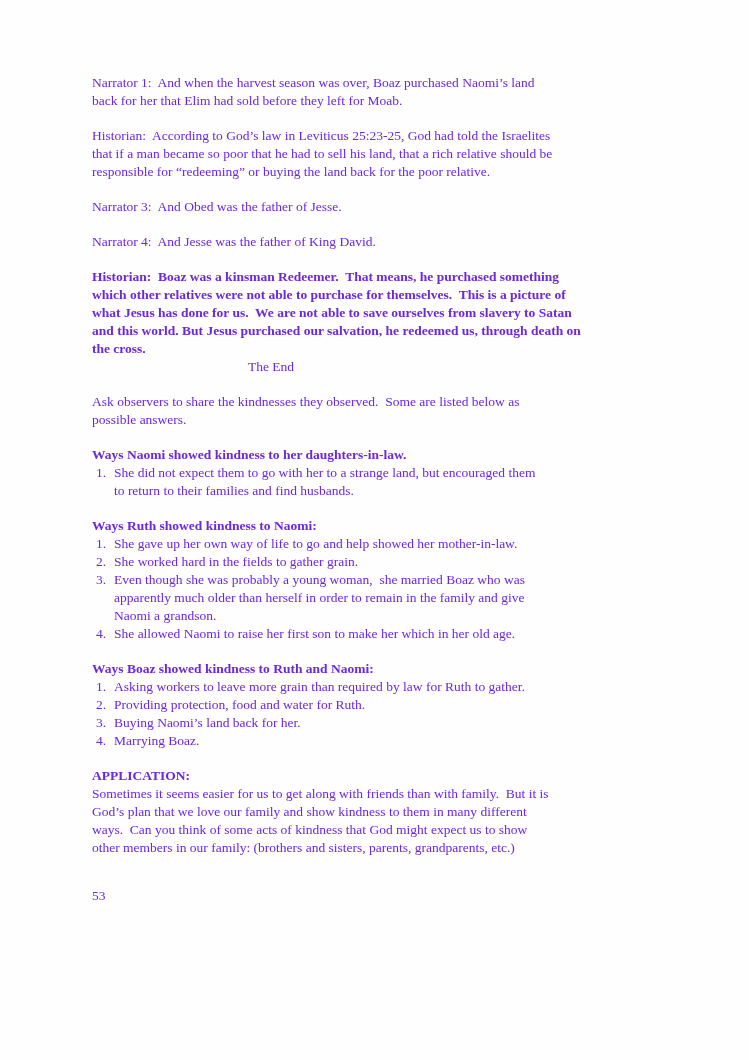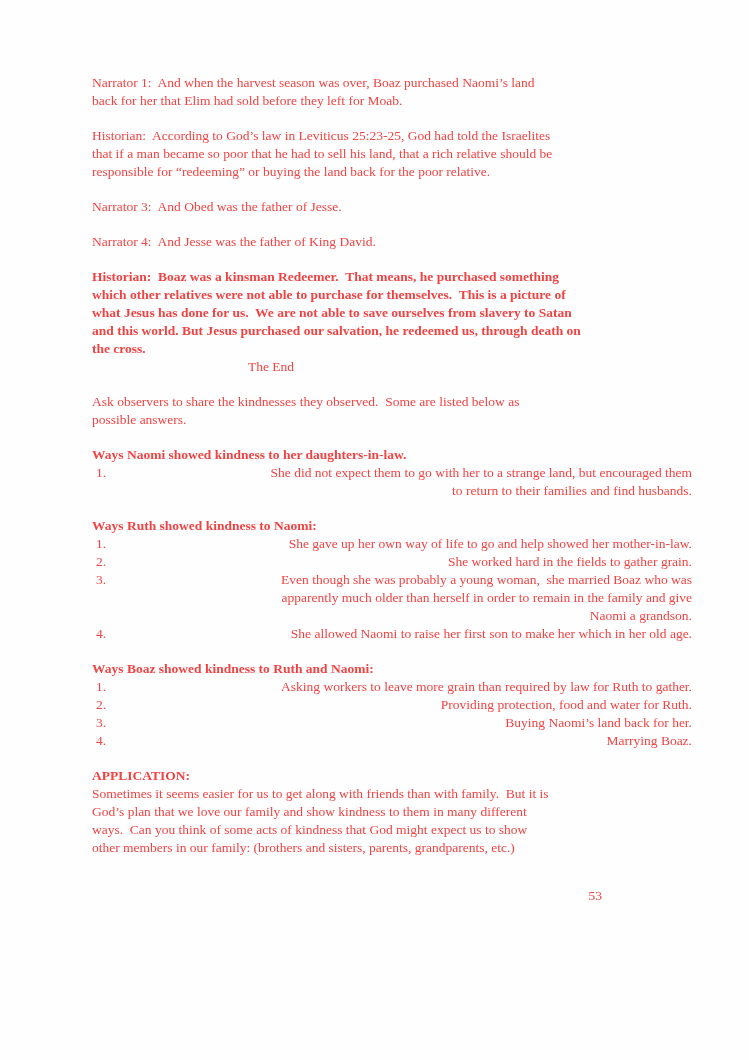--- a/index.html
+++ b/index.html
@@ -14,21 +14,21 @@
   }
   .page {
     box-sizing: border-box;
     width: 749px;
     height: 1060px;
     background: #fefefe;
     padding: 74px 0 0 92px;
     font-family: "Liberation Serif", "DejaVu Serif", serif;
     font-size: 13.5px;
     line-height: 18px;
-    color: #ef4444;
+    color: #6d28d9;
   }
   .content {
     width: 600px;
   }
   .para {
     margin: 0 0 17px 0;
     white-space: pre-wrap;
   }
   .tight {
     margin-bottom: 0;
@@ -45,25 +45,24 @@
     align-items: flex-start;
   }
   .num {
     flex: 0 0 22px;
     box-sizing: border-box;
     padding-left: 4px;
   }
   .item-text {
     flex: 1;
     white-space: pre-wrap;
-    text-align: right;
   }
   .page-number {
     width: 510px;
-    text-align: right;
+    text-align: left;
     margin-top: 30px;
     font-family: Liberation Serif, serif;
   }
 </style>
 </head>
 <body>
 
 <div class="page">
   <div class="content">
 

